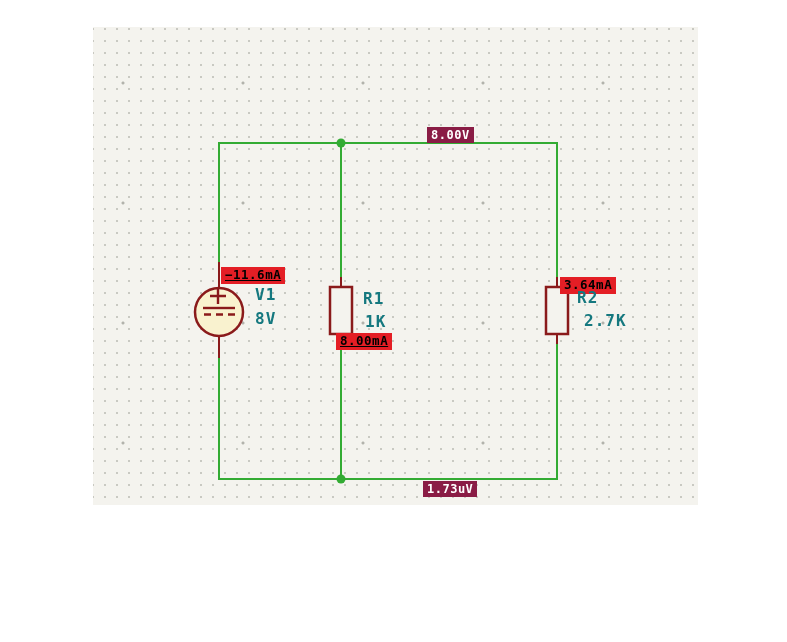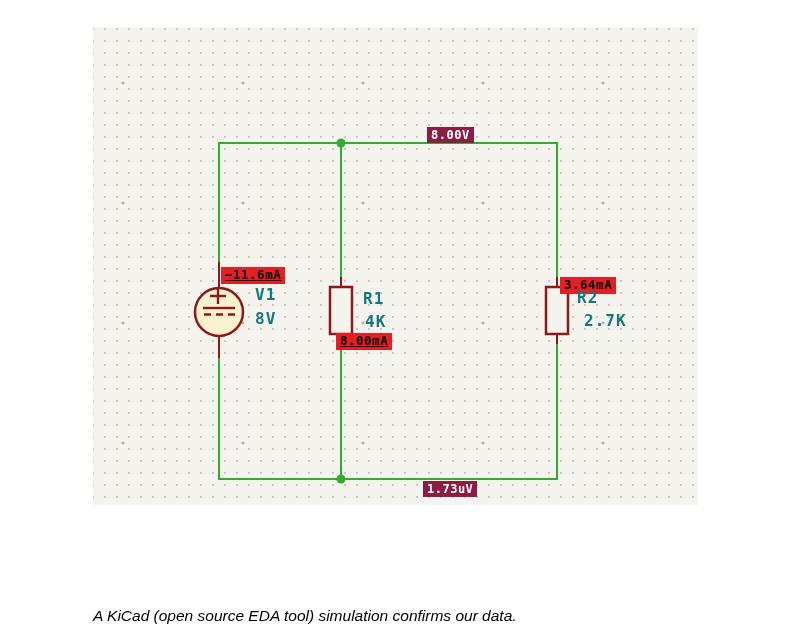--- a/index.html
+++ b/index.html
@@ -119,23 +119,22 @@
     <div class="label ilabel" style="left:243px; top:306px;text-decoration:underline;">8.00mA</div>
 
     <div class="label ilabel" style="left:467px; top:250px;">3.64mA</div>
 
     <div class="label net-text" style="left:162px; top:260px;">V1</div>
 
     <div class="label net-text" style="left:162px; top:284px;">8V</div>
 
     <div class="label net-text" style="left:270px; top:264px;">R1</div>
 
-    <div class="label net-text" style="left:272px; top:287px;">4K</div>
+    <div class="label net-text" style="left:272px; top:287px;">1K</div>
 
     <div class="label net-text" style="left:484px; top:263px;">R2</div>
 
     <div class="label net-text" style="left:491px; top:286px;">2.7K</div>
 
   </div>
 
-  <div class="caption">A KiCad (open source EDA tool) simulation confirms our data.</div>
 
 </div>
 
 </body></html>

